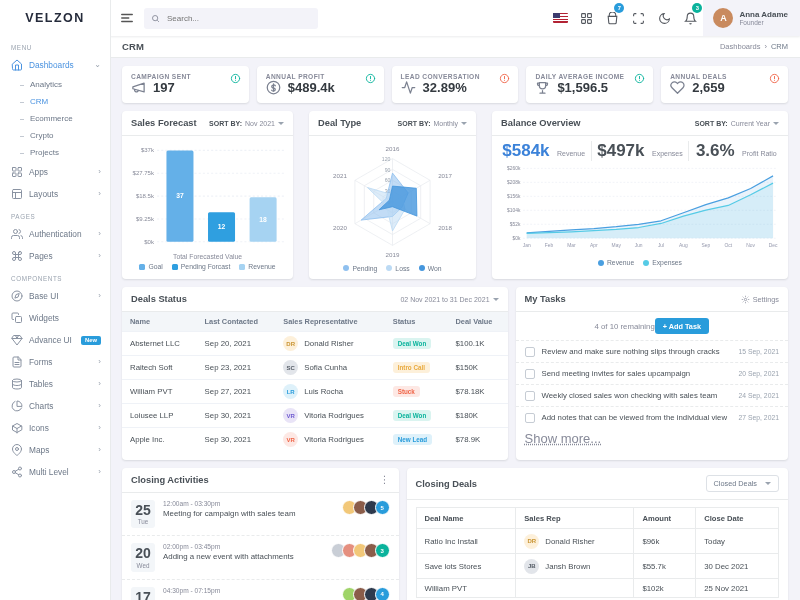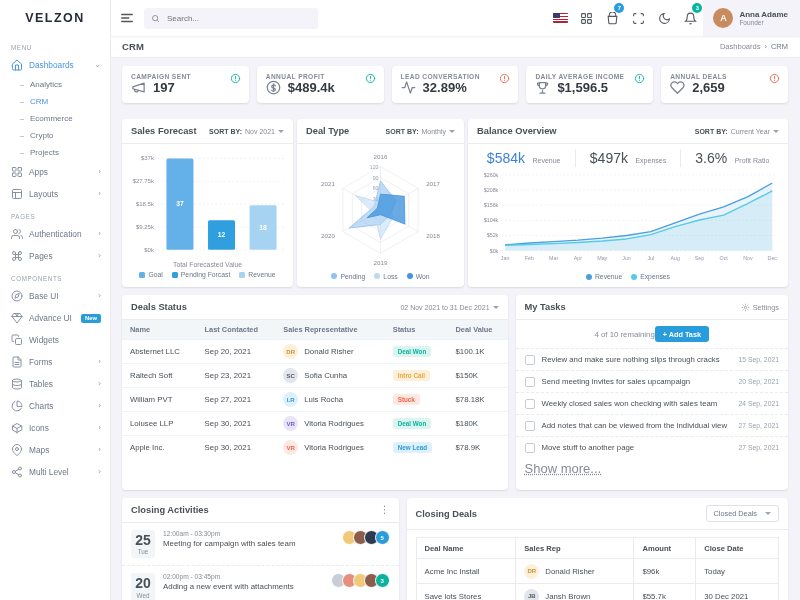--- a/index.html
+++ b/index.html
@@ -67,32 +67,32 @@
   
   .stats-row{display:grid;grid-template-columns:repeat(5,1fr);gap:8px}
   .stat-card{position:relative;padding:7px 9px 8px}
   .stat-label{font-size:6.6px;font-weight:700;letter-spacing:.4px;color:#878a99}
   .stat-main{display:flex;gap:7px;}
   .stat-main svg{width:15px;height:15px;color:#7b8190}
   .stat-value{font-size:13px;font-weight:700;color:#343a40}
   .stat-ind{position:absolute;top:7px;right:8px;width:11px;height:11px}
   .ind-success{color:#0ab39c}.ind-danger{color:#f06548}
   
-  .charts-row{display:grid;grid-template-columns:171px 167px 1fr;gap:4px;margin-top:16px}
+  .charts-row{display:grid;grid-template-columns:171px 167px 1fr;gap:16px;margin-top:8px}
   .charts-row .card{height:168px;overflow:hidden}
   .chart-body{padding:4px 6px 0}
   .xlabel{text-align:center;font-size:6.8px;color:#878a99;margin-top:1px}
   .legend{display:flex;justify-content:center;gap:9px;font-size:6.8px;color:#6d7888;
           margin-top:3px;align-items:center}
   .legend i{width:6px;height:6px;border-radius:1.5px;display:inline-block;margin-right:3px;vertical-align:-0.5px}
   .legend i.dot{border-radius:50%}
   .bal-summary{display:flex;text-align:center;padding:5px 4px 2px}
   .bal-item{flex:1;border-right:1px solid #e9ebec}
   .bal-item:last-child{border-right:0}
-  .bal-val{font-size:14px;font-weight:400;color:#495057}
+  .bal-val{font-size:17px;font-weight:700;color:#495057}
   .bal-val.accent{color:#3b82d9}
   .bal-lbl{font-size:7px;color:#878a99;display:inline;margin-left:3px}
   
   .deals-row{display:grid;grid-template-columns:1.415fr 1fr;gap:8px;margin-top:8px}
   table{width:100%;border-collapse:collapse}
   .deals-table th{background:#f3f6f9;font-size:7.4px;font-weight:700;color:#6d7888;
                   text-align:left;padding:5px 8px}
   .deals-table td{font-size:7.8px;color:#495057;padding:4px 8px;border-top:1px solid #eff2f7}
   .rep-cell{display:flex;align-items:center;gap:6px}
   .avatar{width:15px;height:15px;border-radius:50%;font-size:6px;font-weight:700;
@@ -205,35 +205,35 @@
             <circle cx="12" cy="12" r="10"></circle>
             <path d="M16.2 7.8l-2.1 6.3-6.3 2.1 2.1-6.3z"></path>
           </svg>
         </span>
         <span>Base UI</span>
         <span class="nav-chevron">›</span>
       </div>
       <div class="nav-item">
         <span class="nicon">
           <svg viewBox="0 0 24 24" fill="none" stroke="currentColor" stroke-width="2" stroke-linecap="round" stroke-linejoin="round">
+            <rect x="9" y="9" width="12" height="12" rx="2"></rect>
+            <path d="M5 15H4a2 2 0 0 1-2-2V4a2 2 0 0 1 2-2h9a2 2 0 0 1 2 2v1"></path>
+          </svg>
+        </span>
+        <span>Widgets</span>
+      </div>
+      <div class="nav-item">
+        <span class="nicon">
+          <svg viewBox="0 0 24 24" fill="none" stroke="currentColor" stroke-width="2" stroke-linecap="round" stroke-linejoin="round">
             <path d="M6 3h12l4 6-10 13L2 9z"></path>
             <path d="M2 9h20M9 3l3 6 3-6"></path>
           </svg>
         </span>
         <span>Advance UI</span>
         <span class="nav-badge">New</span>
-      </div>
-      <div class="nav-item">
-        <span class="nicon">
-          <svg viewBox="0 0 24 24" fill="none" stroke="currentColor" stroke-width="2" stroke-linecap="round" stroke-linejoin="round">
-            <rect x="9" y="9" width="12" height="12" rx="2"></rect>
-            <path d="M5 15H4a2 2 0 0 1-2-2V4a2 2 0 0 1 2-2h9a2 2 0 0 1 2 2v1"></path>
-          </svg>
-        </span>
-        <span>Widgets</span>
       </div>
       <div class="nav-item">
         <span class="nicon">
           <svg viewBox="0 0 24 24" fill="none" stroke="currentColor" stroke-width="2" stroke-linecap="round" stroke-linejoin="round">
             <path d="M14 2H6a2 2 0 0 0-2 2v16a2 2 0 0 0 2 2h12a2 2 0 0 0 2-2V8z"></path>
             <path d="M14 2v6h6M16 13H8M16 17H8"></path>
           </svg>
         </span>
         <span>Forms</span>
         <span class="nav-chevron">›</span>
@@ -720,25 +720,20 @@
             <div class="task-row">
               <span class="cbx"></span>
               <span class="task-text">Weekly closed sales won checking with sales team</span>
               <span class="task-date">24 Sep, 2021</span>
             </div>
             <div class="task-row">
               <span class="cbx"></span>
               <span class="task-text">Add notes that can be viewed from the individual view</span>
               <span class="task-date">27 Sep, 2021</span>
             </div>
-            <div class="task-row">
-              <span class="cbx"></span>
-              <span class="task-text">Move stuff to another page</span>
-              <span class="task-date">27 Sep, 2021</span>
-            </div>
           </div>
         <div class="show-more">Show more...</div>
       </section>
     </div>
 
     <div class="bottom-row">
       <section class="card">
         <div class="card-header">
           <span class="card-title">Closing Activities</span>
           <span class="more-dots">⋮</span>
@@ -807,21 +802,21 @@
             <thead>
                 <tr id="closing-head">
                   <th>Deal Name</th>
                   <th>Sales Rep</th>
                   <th>Amount</th>
                   <th>Close Date</th>
                 </tr>
               </thead>
             <tbody id="closing-body-rows">
                 <tr>
-                  <td>Acme Inc Install</td>
+                  <td>Ratio Inc Install</td>
                   <td>
                     <span class="rep-cell">
                       <span class="avatar" style="background:#fdf0da;color:#c99433">DR</span>
                       <span>Donald Risher</span>
                     </span>
                   </td>
                   <td>$96k</td>
                   <td>Today</td>
                 </tr>
                 <tr>

